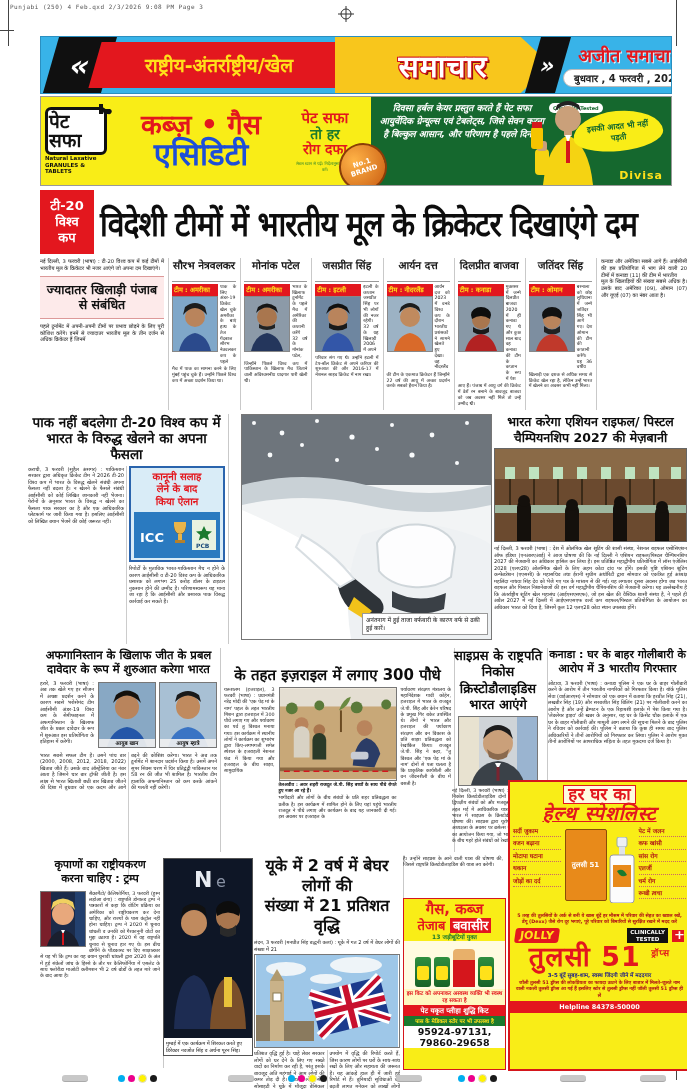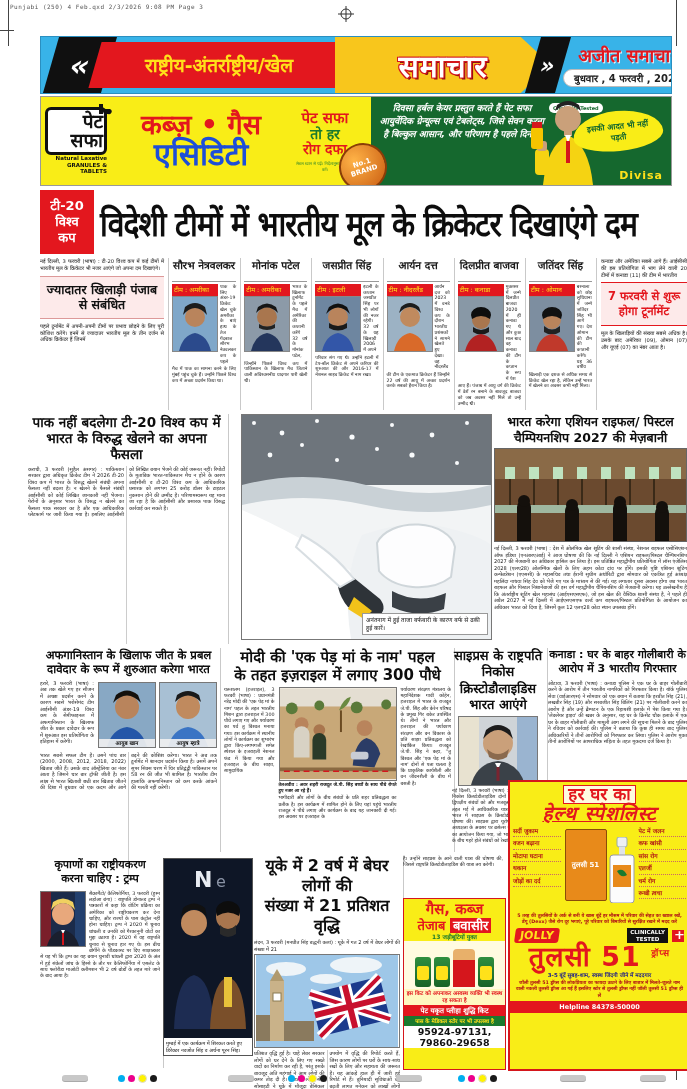--- a/index.html
+++ b/index.html
@@ -27,21 +27,21 @@
   .mh-yel span{color:#fff;font-weight:bold;font-size:30px;letter-spacing:1px;
           text-shadow:-1px -1px 0 #d5161c,1px -1px 0 #d5161c,-1px 1px 0 #d5161c,1px 1px 0 #d5161c,2px 2px 0 #8c0e12;}
   .mh-blk2{width:30px;height:70px;background:#101010;transform:skewX(-16deg);margin-left:-18px;flex:none;
           display:flex;align-items:center;justify-content:center;color:#fff;font-size:22px;font-weight:bold;}
   .mh-right{flex:1;display:flex;flex-direction:column;align-items:center;justify-content:center;gap:2px;padding-right:2px;}
   .mh-paper{color:#e3171e;font-weight:bold;font-size:18px;text-shadow:1px 1px 0 rgba(255,255,255,.85);white-space:nowrap;}
   .mh-date{background:#fff;border:1px solid #bbb;border-radius:10px;font-size:10px;font-weight:bold;color:#222;padding:1px 10px;white-space:nowrap;}
   
   .adtop{left:40px;top:96px;width:630px;height:88px;display:flex;border:1px solid #999;overflow:hidden;}
   .adtop-l{flex:1.1;background:#f9ed17;position:relative;display:flex;align-items:center;}
-  .brandbox{width:62px;margin-left:4px;flex:none;text-align:right;}
+  .brandbox{width:62px;margin-left:4px;flex:none;text-align:left;}
   .brandbox .bb{background:#fff;border:3px solid #111;border-radius:6px;padding:2px 1px;position:relative;}
   .brandbox .bb .bw{font-size:19px;font-weight:bold;color:#111;line-height:1.0;}
   .brandbox .sub{font-size:5.5px;font-weight:bold;color:#111;line-height:1.2;}
   .adtop-head{flex:none;width:180px;text-align:center;margin-left:4px;}
   .adtop-head .h1{color:#e3171e;font-weight:bold;font-size:27px;line-height:1.0;}
   .adtop-head .h2{color:#1d4ed8;font-weight:bold;font-size:31px;line-height:1.05;}
   .adtop-tag{flex:none;width:64px;text-align:center;margin-left:2px;}
   .adtop-tag div{font-weight:bold;line-height:1.1;}
   .t1{color:#e3171e;font-size:15px}.t2{color:#1a7a2e;font-size:14px}.t3{color:#e3171e;font-size:14px}
   .adtop-tag .fine{font-size:4px;color:#1a7a2e;font-weight:normal;margin-top:4px;line-height:1.3;}
@@ -60,21 +60,21 @@
           align-items:center;justify-content:center;font-weight:bold;font-size:13px;line-height:1.25;text-align:center;}
   .mainhead{left:100px;top:190px;width:587px;height:64px;display:flex;align-items:center;}
   .mainhead h1{margin:0;font-size:30px;font-weight:bold;color:#0d0d0d;white-space:nowrap;letter-spacing:-1px;transform:scaleY(1.15);transform-origin:left center;}
   
   .pband{left:40px;top:258px;width:647px;height:152px;display:flex;gap:4px;}
   .pintro{flex:none;width:124px;font-size:5.2px;line-height:1.3;text-align:justify;color:#222;}
   .pintro .sub{background:#fdeaea;color:#111;font-weight:bold;font-size:12.5px;text-align:center;line-height:1.25;padding:5px 2px;margin:4px 0;border-top:1px solid #d99;border-bottom:1px solid #d99;}
   .pcard{flex:1;border-left:1px solid #c9c9c9;padding-left:3px;display:flex;flex-direction:column;}
   .pcard .nm{font-weight:bold;font-size:10.5px;text-align:center;white-space:nowrap;overflow:hidden;border-bottom:1px solid #999;padding-bottom:9px;margin-bottom:2px;}
   .pcard .row{display:flex;gap:2px;}
-  .teamchip{flex:none;background:#e3171e;color:#ffe11a;font-size:6.5px;font-weight:normal;padding:1px 2px;height:10px;white-space:nowrap;}
+  .teamchip{flex:none;background:#e3171e;color:#ffe11a;font-size:6.5px;font-weight:bold;padding:1px 2px;height:10px;white-space:nowrap;}
   .pphoto{flex:none;width:44px;height:54px;border:1px solid #888;position:relative;overflow:hidden;}
   .pcard .side{flex:1;font-size:4.6px;line-height:1.25;text-align:justify;color:#222;}
   .pcard .below{flex:1;font-size:4.6px;line-height:1.25;text-align:justify;color:#222;margin-top:2px;}
   .pright{flex:none;width:86px;font-size:5.2px;line-height:1.3;text-align:justify;color:#222;border-left:1px solid #c9c9c9;padding-left:4px;}
   .pright .box7{background:#fdeaea;border-top:1.5px solid #e3171e;border-bottom:1.5px solid #e3171e;color:#e3171e;
                 font-weight:bold;font-size:11.5px;text-align:center;line-height:1.3;padding:6px 1px;margin:4px 0;}
   
   .art h2{margin:0 0 3px 0;text-align:center;color:#0d0d0d;}
   .body{font-size:5px;line-height:1.3;text-align:justify;color:#222;}
   .colrule-r{border-right:1px solid #c9c9c9;}
@@ -366,33 +366,49 @@
                 <path d="M6 54 q4 -15 16 -17 q12 2 16 17 z" fill="#c0392b"></path>
               </svg></div>
       </div>
           <div class="side">बरनाला को छोड़ लुधियाना में जन्मे जतिंदर सिंह भी आगे गए। देश ओमान की टीम की कप्तानी करेंगे। यह 36 वर्षीय</div>
         </div>
       <div class="below">खिलाड़ी एक दशक से अधिक समय से क्रिकेट खेल रहा है, लेकिन उन्हें भारत में खेलने का अवसर कभी नहीं मिला।</div>
     </div>
 
     <div class="pright">
       <div>कनाडा और अमेरिका सबसे आगे हैं। आईसीसी की इस प्रतियोगिता में भाग लेने वाली 20 टीमों में कनाडा (11) की टीम में भारतीय</div>
-      <div class="box7">
-        <div>7 फरवरी से शुरू</div>
-        <div>होगा टूर्नामेंट</div>
-      </div>
       <div>मूल के खिलाड़ियों की संख्या सबसे अधिक है। उसके बाद अमेरिका (09), ओमान (07) और यूएई (07) का नंबर आता है।</div>
     </div>
   </section>
 
   <article class="abs art pak colrule-r">
     <h2><span>पाक नहीं बदलेगा टी-20 विश्व कप में</span><br>
         <span>भारत के विरुद्ध खेलने का अपना फैसला</span></h2>
     <div class="cols body">
       <span>कराची, 3 फरवरी (सुहैल असगर) : पाकिस्तान सरकार द्वारा अधिकृत क्रिकेट टीम ने 2026 टी-20 विश्व कप में भारत के विरुद्ध खेलने संबंधी अपना फैसला नहीं बदला है। न खेलने के फैसले संबंधी आईसीसी को कोई लिखित जानकारी नहीं भेजना। पेरोनों के अनुसार भारत के विरुद्ध न खेलने का फैसला पाक सरकार का है और एक आधिकारिक प्लेटफार्म पर जारी किया गया है। इसलिए आईसीसी को लिखित बयान भेजने की कोई जरूरत नहीं।</span>
+      <div class="inset">
+        <div class="it">
+          <div>कानूनी सलाह</div>
+          <div>लेने के बाद</div>
+          <div>किया ऐलान</div>
+        </div>
+        <div class="img">
+          <svg class="photo-fill" viewBox="0 0 86 46">
+              <rect width="86" height="46" fill="#2a7ac0"></rect>
+              <text x="6" y="30" font-size="13" font-weight="bold" fill="#fff" font-family="DejaVu Sans">ICC</text>
+              <path d="M40 10 h12 v4 a6 8 0 0 1 -12 0 z" fill="#e8b California"></path>
+              <path d="M40 10 h12 v4 a6 8 0 0 1 -12 0 z" fill="#e8b44a"></path>
+              <rect x="44" y="22" width="4" height="6" fill="#e8b44a"></rect>
+              <rect x="41" y="28" width="10" height="3" fill="#b5802a"></rect>
+              <rect x="58" y="8" width="24" height="30" fill="#e8f2e0"></rect>
+              <path d="M70 14 l2.4 5 5.6.4 -4.2 3.6 1.4 5.4 -5.2 -3 -5.2 3 1.4 -5.4 -4.2 -3.6 5.6 -.4 z" fill="#1a7a2e"></path>
+              <text x="62" y="36" font-size="6" font-weight="bold" fill="#1a4a7a" font-family="DejaVu Sans">PCB</text>
+            </svg>
+        </div>
+      </div>
       <span>रिपोर्टों के मुताबिक भारत-पाकिस्तान मैच न होने के कारण आईसीसी व टी-20 विश्व कप के आधिकारिक प्रसारक को लगभग 25 करोड़ डॉलर के टाइटल नुकसान होने की उम्मीद है। परिणामस्वरूप यह माना जा रहा है कि आईसीसी और प्रसारक पाक विरुद्ध कार्रवाई कर सकते हैं।</span>
     </div>
   </article>
 
   <figure class="abs snow" style="margin:0">
     <svg class="photo-fill" viewBox="0 0 249 224">
       <rect width="249" height="224" fill="#f2f4f5"></rect>
       <rect width="249" height="70" fill="#6e757c"></rect>
       <g fill="#f8fafb">
           <circle cx="12" cy="8" r="2"></circle>
@@ -487,21 +503,21 @@
               <path d="M8 64 q5 -18 20 -20 q15 2 20 20 z" fill="#3a74c4"></path>
             </svg>
           <div class="figcap">आयुष म्हात्रे</div>
         </div>
       </div>
     </div>
     <div class="cols body"><span>भारत सबसे सफल टीम है। उसने पांच बार (2000, 2008, 2012, 2018, 2022) खिताब जीते हैं। उसके बाद ऑस्ट्रेलिया का नंबर आता है जिसने चार बार ट्रॉफी जीती है। इस लक्ष्य से भारत खिताबी छठी बार खिताब जीतने की दिशा में बुधवार को एक कदम और आगे बढ़ने की कोशिश करेगा। भारत ने अब तक टूर्नामेंट में शानदार प्रदर्शन किया है। उसमें अपने सुपर सिक्स चरण में चिर प्रतिद्वंद्वी पाकिस्तान पर 58 रन की जीत भी शामिल है। भारतीय टीम हालांकि अफगानिस्तान को कम करके आंकने की गलती नहीं करेगी।</span></div>
   </article>
 
   <article class="abs art modi colrule-r">
-    <h2><span>मोदी की 'एक पेड़ मां के नाम' पहल</span><br>
+    <h2><br>
         <span>के तहत इज़राइल में लगाए 300 पौधे</span></h2>
     <div class="grid">
       <div class="tc">यरूशलम (इजराइल), 3 फरवरी (भाषा) : प्रधानमंत्री नरेंद्र मोदी की 'एक पेड़ मां के नाम' पहल के तहत भारतीय मिशन द्वारा इजराइल में 300 पौधे लगाए गए और पर्यावरण का पर्व तु बिश्वत मनाया गया। इस कार्यक्रम में स्थानीय लोगों ने कार्यक्रम का शुभारंभ द्वारा किए-लगभगजी समेत स्पेशल के इजराइली नेशनल फंड में किया गया और इजराइल के बीच साझा, सामुदायिक</div>
       <div class="mid">
         <div class="mph">
           <svg class="photo-fill" viewBox="0 0 118 92">
             <rect width="118" height="92" fill="#c8a878"></rect>
               <rect width="118" height="18" fill="#e4ded2"></rect>
             <g fill="#5a7a3a">
                 <circle cx="12" cy="20" r="6"></circle>

